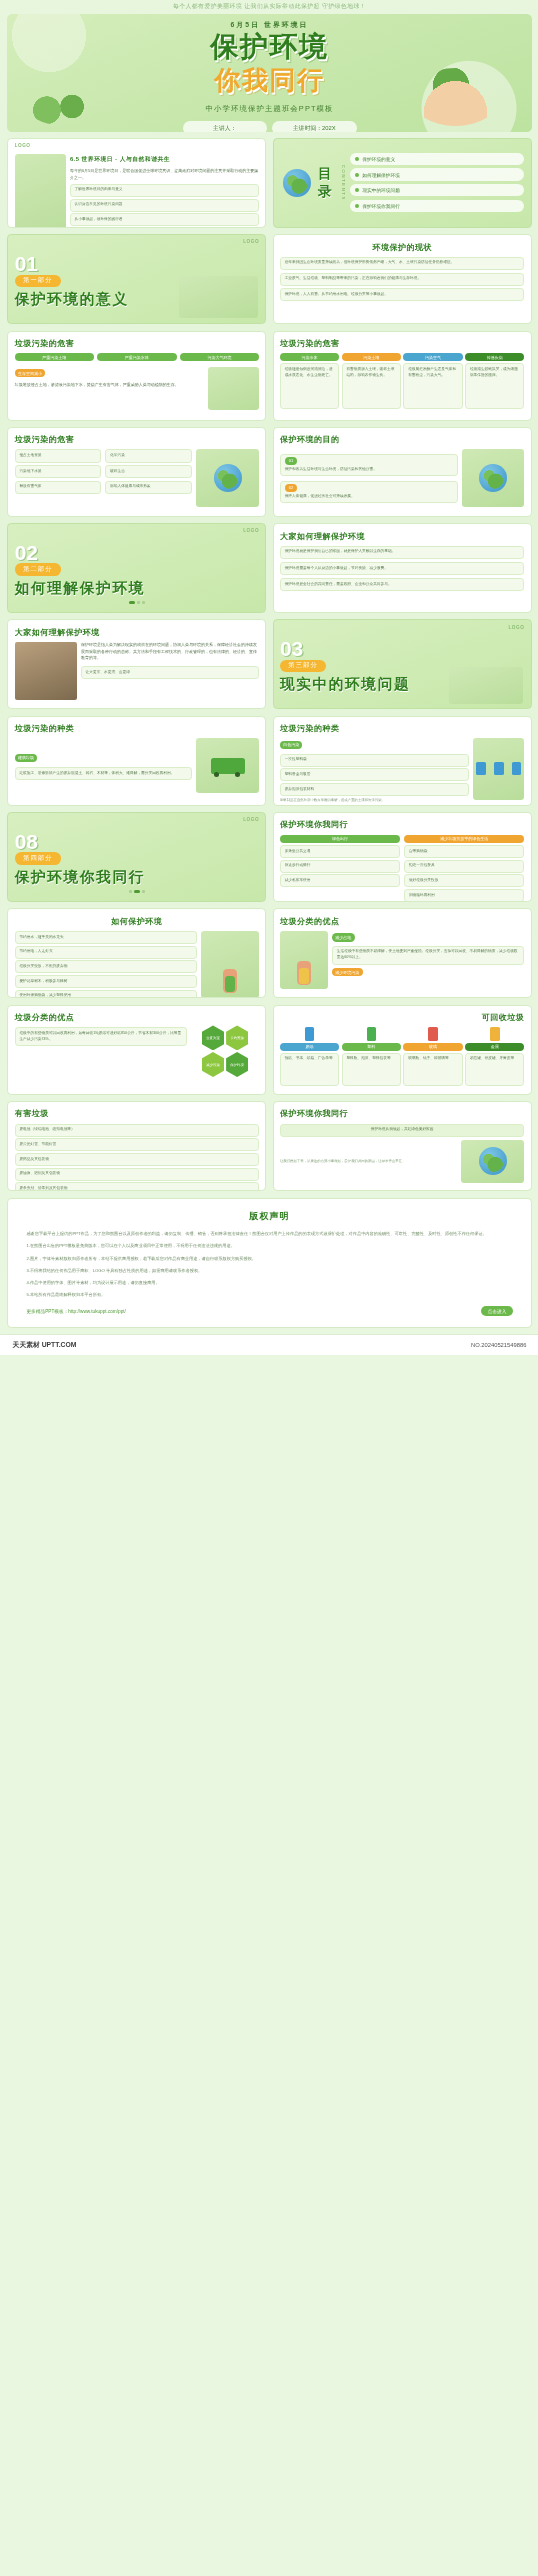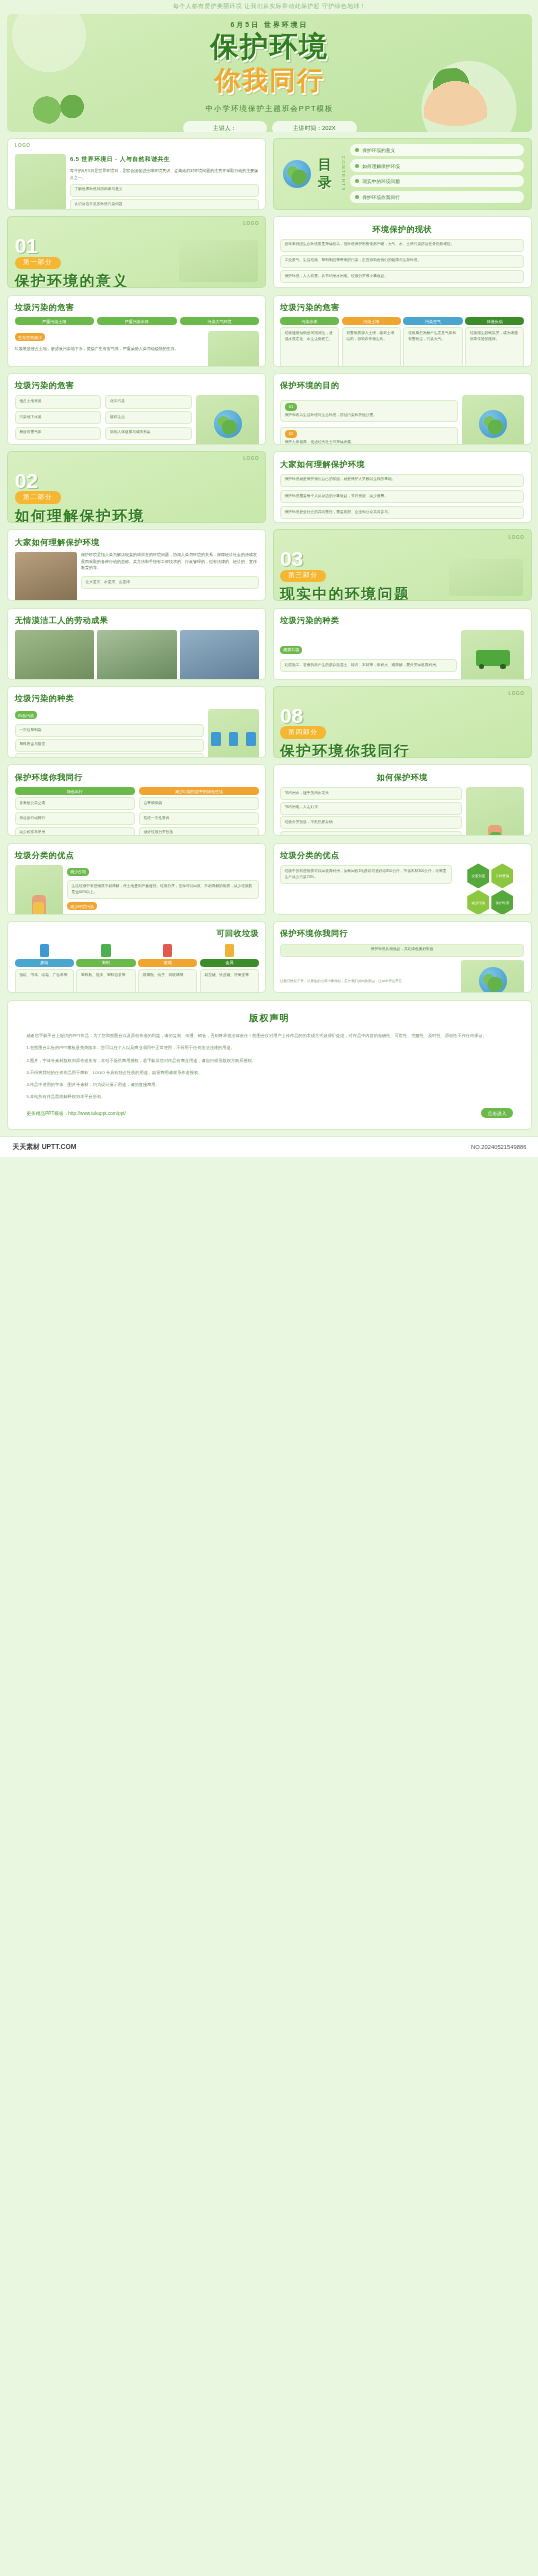--- a/index.html
+++ b/index.html
@@ -99,21 +99,21 @@
 
   
   .grid {
     display:grid;
     grid-template-columns:1fr 1fr;
     gap:6.3px;
     padding:0 7.4px 7.4px 7.4px;
   }
   .slide {
     position:relative;
-    height:72px;
+    height:90px;
     border-radius:4.2px;
     background:#ffffff;
     border:0.5px solid #d5ebc3;
     overflow:hidden;
     padding:5.3px 6.3px;
   }
   .slide.green {
     background:linear-gradient(160deg,#d8efc0 0%, #c7e8aa 100%);
     border-color:#bfe2a4;
   }
@@ -463,29 +463,20 @@
 
     <div class="slide green">
       <div class="logo right">LOGO</div>
       <div class="bigidx" style="margin-top:12.6px;">03</div>
       <div class="chip">第三部分</div>
       <div class="sec-big">现实中的环境问题</div>
       <div class="illus" style="position:absolute;right:7.4px;bottom:4.2px;width:74px;height:37px;"></div>
     </div>
 
 
-    <div class="slide">
-      <div class="s-title" style="text-align:left;">无情漠洁工人的劳动成果</div>
-      <div class="cols3">
-        <div class="photo" style="height:55px;"></div>
-        <div class="photo d" style="height:55px;"></div>
-        <div class="photo c" style="height:55px;"></div>
-      </div>
-      <div class="note-sm" style="text-align:center;margin-top:2.1px;">长假或清洁工人的背影</div>
-    </div>
 
     <div class="slide">
       <div class="s-title" style="text-align:left;">垃圾污染的种类</div>
       <div style="display:flex;gap:4.2px;align-items:center;">
         <div style="flex:1;">
           <div class="pill" style="display:inline-block;">建筑垃圾</div>
           <div class="card" style="margin-top:3.2px;">建筑施工、装修拆除产生的废弃混凝土、砖石、木材等，体积大、难降解，需分类回收再利用。</div>
         </div>
         <div class="illus" style="width:63px;height:55px;display:flex;align-items:center;justify-content:center;">
           <div class="truck"></div>
@@ -612,20 +603,29 @@
         </div>
         <div>
           <div class="bin y"></div>
           <div class="pill darkgreen">金属</div>
           <div class="card" style="height:33px;">易拉罐、铁皮罐、牙膏皮等</div>
         </div>
       </div>
     </div>
 
 
+    <div class="slide">
+      <div class="s-title" style="text-align:left;">有害垃圾</div>
+      <div class="card" style="margin-bottom:1.6px;">废电池（镍镉电池、纽扣电池等）</div>
+      <div class="card" style="margin-bottom:1.6px;">废荧光灯管、节能灯管</div>
+      <div class="card" style="margin-bottom:1.6px;">废药品及其包装物</div>
+      <div class="card" style="margin-bottom:1.6px;">废油漆、溶剂及其包装物</div>
+      <div class="card" style="margin-bottom:1.6px;">废杀虫剂、消毒剂及其包装物</div>
+      <div class="card">废水银温度计、血压计</div>
+    </div>
 
     <div class="slide">
       <div class="s-title" style="text-align:left;">保护环境你我同行</div>
       <div class="card" style="text-align:center;background:#e6f5d7;">保护环境从我做起，共建绿色美好家园</div>
       <div style="display:flex;gap:4.2px;margin-top:3.2px;align-items:center;">
         <div class="note-sm" style="flex:1;">让我们携起手来，从身边的点滴小事做起，爱护我们共同的家园，让绿水青山常在。</div>
         <div class="illus" style="width:63px;height:43px;display:flex;align-items:center;justify-content:center;">
           <div class="globe"></div>
         </div>
       </div>

